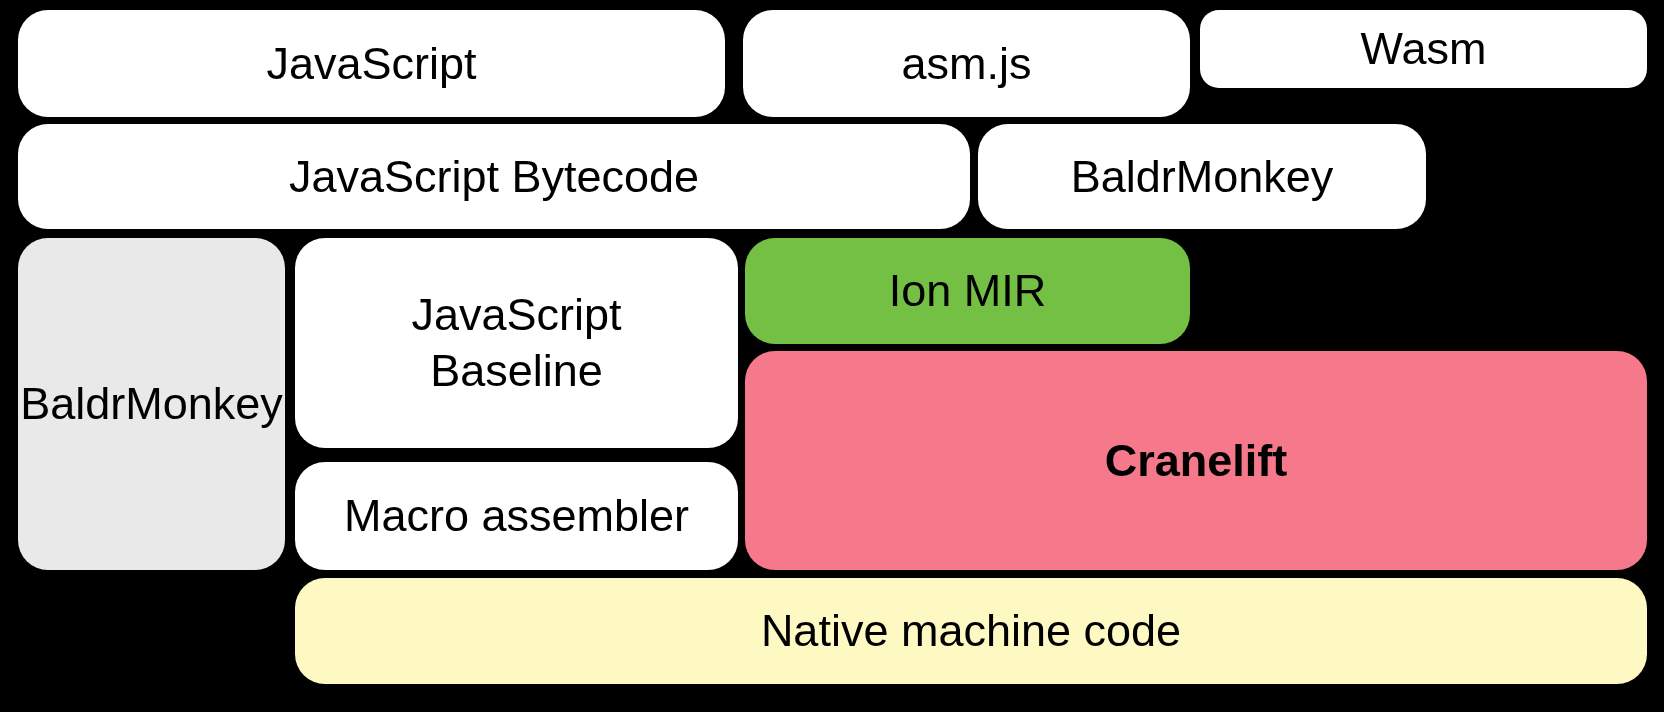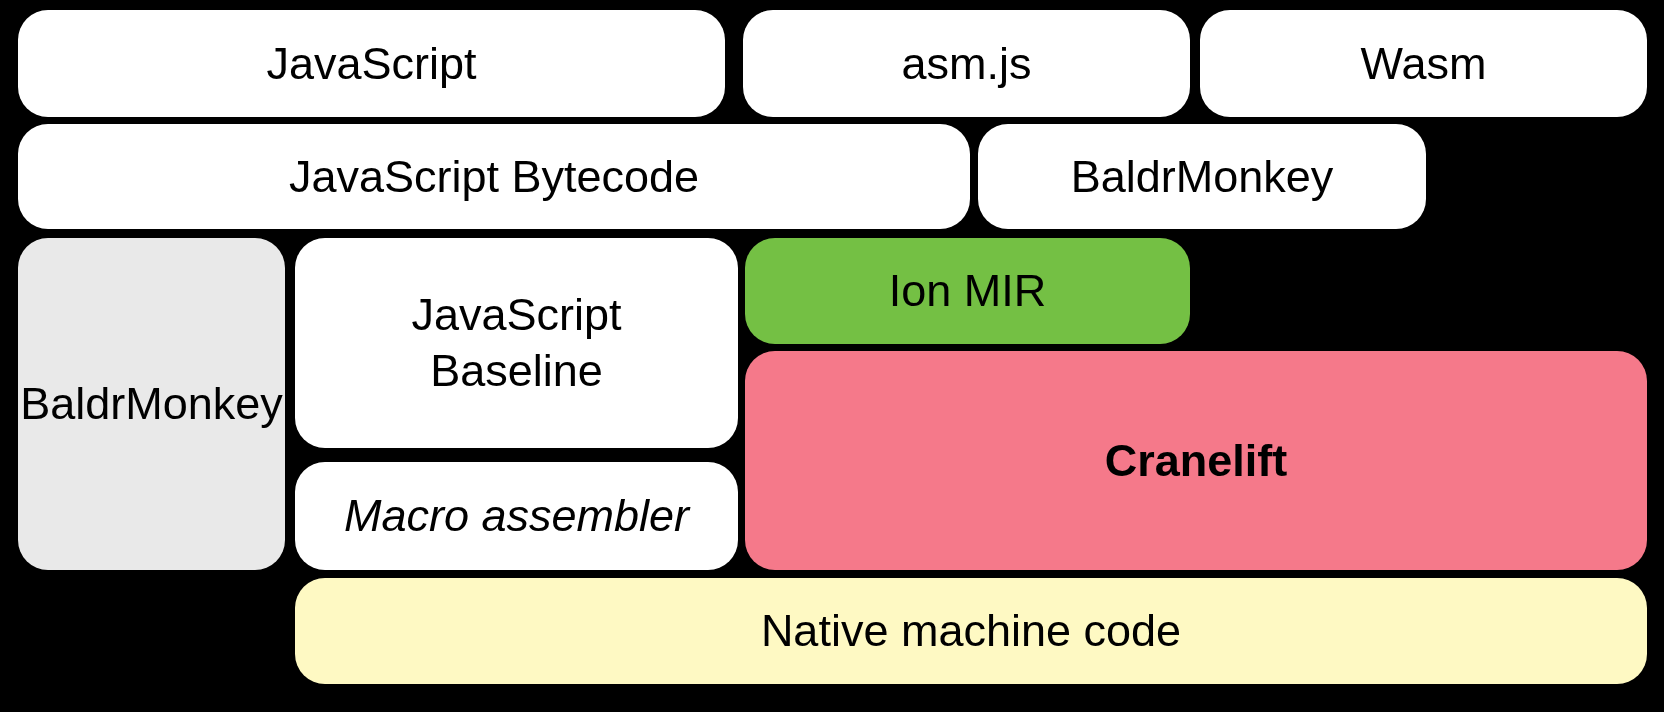--- a/index.html
+++ b/index.html
@@ -24,21 +24,21 @@
     text-align: center;
     color: #000000;
     font-size: 45px;
     line-height: 56px;
     white-space: pre-line;
     box-sizing: border-box;
   }
   
   .n-javascript        { left: 18px;   top: 10px;  width: 707px;  height: 107px; }
   .n-asmjs             { left: 743px;  top: 10px;  width: 447px;  height: 107px; }
-  .n-wasm              { left: 1200px; top: 10px;  width: 447px;  height: 107px; }
+  .n-wasm              { left: 1200px; top: 10px;  width: 447px;  height: 78px; border-radius: 19px; }
   .n-js-bytecode       { left: 18px;   top: 124px; width: 952px;  height: 105px; }
   .n-baldrmonkey       { left: 978px;  top: 124px; width: 448px;  height: 105px; }
   .n-interpreter       { left: 18px;   top: 238px; width: 267px;  height: 332px; }
   .n-js-baseline       { left: 295px;  top: 238px; width: 443px;  height: 210px; }
   .n-ion-mir           { left: 745px;  top: 238px; width: 445px;  height: 106px; }
   .n-cranelift         { left: 745px;  top: 351px; width: 902px;  height: 219px; font-weight: bold; }
   .n-macro-assembler   { left: 295px;  top: 462px; width: 443px;  height: 108px; }
   .n-native-machine-code { left: 295px; top: 578px; width: 1352px; height: 106px; }
 </style>
 </head>
@@ -58,17 +58,17 @@
 
   <div class="node n-interpreter" style="background-color: rgb(233, 233, 233);">BaldrMonkey</div>
 
   <div class="node n-js-baseline" style="background-color: rgb(255, 255, 255);">JavaScript
 Baseline</div>
 
   <div class="node n-ion-mir" style="background-color: rgb(116, 192, 68); text-align: center;">Ion MIR</div>
 
   <div class="node n-cranelift" style="background-color: rgb(245, 121, 138);">Cranelift</div>
 
-  <div class="node n-macro-assembler" style="background-color: rgb(255, 255, 255); font-style: italic;">Macro assembler</div>
+  <div class="node n-macro-assembler" style="background-color: rgb(255, 255, 255);">Macro assembler</div>
 
   <div class="node n-native-machine-code" style="background-color: #fef9c3;">Native machine code</div>
 
 </div>
 
 </body></html>

